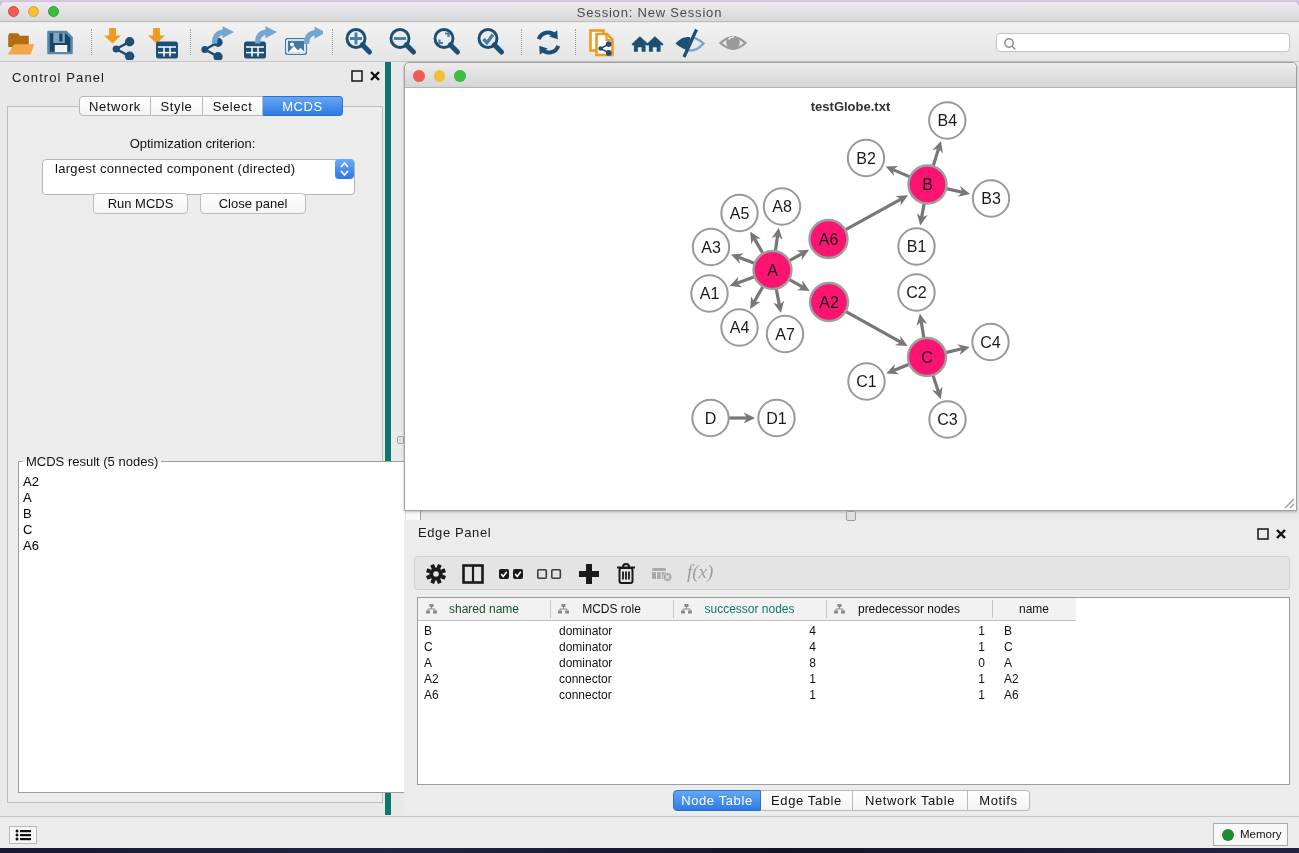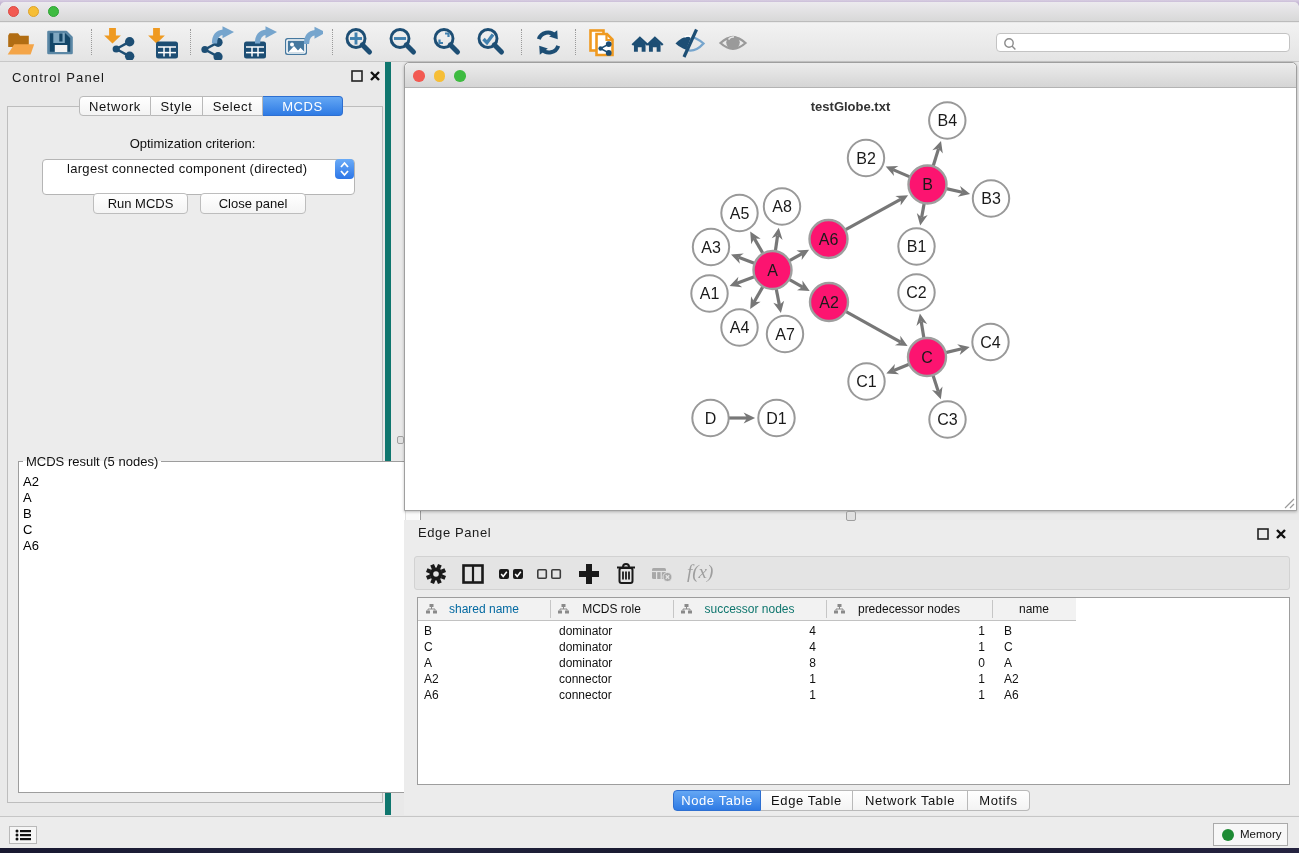--- a/index.html
+++ b/index.html
@@ -28,21 +28,21 @@
 #cpHead { position:absolute; left:0; top:0; width:100%; height:28px; }
 #cpHead .t { position:absolute; left:12px; top:8px; font-size:13px; letter-spacing:1.1px; color:#1a1a1a; }
 #cpBody { position:absolute; left:7px; top:44px; width:376px; height:697px; background:#ececec; border:1px solid #bdbdbd; }
 .tabrow { position:absolute; z-index:3; display:flex; }
 .tab { height:20px; font-size:13px; letter-spacing:0.6px; color:#111; background:linear-gradient(#ffffff,#f3f3f3); border:1px solid #b9b9b9; border-left:none; line-height:19px; text-align:center; }
 .tab.first { border-left:1px solid #b9b9b9; border-radius:4px 0 0 4px; }
 .tab.last { border-radius:0 4px 4px 0; }
 .tab.sel { background:linear-gradient(#64a7f4,#2e7ae4); color:#fff; border-color:#2e6fd0; }
 #cpTabs { left:79px; top:34px; }
 #optLabel { position:absolute; left:0; width:100%; top:74px; text-align:center; font-size:13px; color:#111; }
-#dropdown { position:absolute; left:42px; top:97px; width:313px; height:36px; background:#fff; border:1px solid #b5b5b5; border-radius:4px; font-size:13px; letter-spacing:0.3px; line-height:18px; padding-left:24px; color:#111; }
+#dropdown { position:absolute; left:42px; top:97px; width:313px; height:36px; background:#fff; border:1px solid #b5b5b5; border-radius:4px; font-size:13px; letter-spacing:0.3px; line-height:18px; padding-left:12px; color:#111; }
 #dropdown .step { position:absolute; right:0px; top:-1px; width:19px; height:20px; border-radius:4px; background:linear-gradient(#6aabf7,#2d76e7); }
 .btn { position:absolute; height:21px; background:linear-gradient(#ffffff,#f4f4f4); border:1px solid #bdbdbd; border-radius:4px; font-size:13px; text-align:center; color:#111; line-height:19px; }
 #runBtn { left:93px; top:131px; width:95px; }
 #closeBtn { left:200px; top:131px; width:106px; }
 #mcdsBox { position:absolute; left:18px; top:399px; width:403px; height:332px; background:#fff; border:1px solid #9d9d9d; }
 #mcdsBox .legend2 { position:absolute; left:4px; top:-8px; background:linear-gradient(#ececec 50%,#ffffff 50%); padding:0 3px; font-size:13px; color:#111; }
 #mcdsList { position:absolute; left:4px; top:12px; font-size:13px; color:#000; line-height:16px; }
 #mcdsScroll { position:absolute; right:1px; top:9px; width:14px; height:321px; background:#fafafa; border-left:1px solid #e0e0e0; }
 
 
@@ -63,20 +63,21 @@
 #listBtn { position:absolute; left:9px; top:9px; width:28px; height:18px; background:#f6f6f6; border:1px solid #b9b9b9; }
 #memBtn { position:absolute; right:11px; top:6px; width:75px; height:23px; background:#f7f7f7; border:1px solid #aaaaaa; font-size:11.5px; color:#111; }
 </style>
 </head>
 <body>
 <div class="abs" id="deskTop"></div>
 <div class="abs" id="titlebar">
   <div class="tl" style="left:8px; background:#f25a52; border:1px solid #dc4a43;"></div>
   <div class="tl" style="left:28px; background:#f6be36; border:1px solid #dfa32b;"></div>
   <div class="tl" style="left:48px; background:#3ebb41; border:1px solid #2fa335;"></div>
+  <div class="title">Session: New Session</div>
 </div>
 <div class="abs" id="toolbar">
   <svg class="tbi" style="left:2px" width="36" height="34" viewBox="0 0 36 34">
       <polygon points="6.2,21 6.2,9.5 7.5,7.3 16,7.3 18,9.7 26.8,9.7 26.8,21" fill="#b16d13"></polygon>
       <polygon points="5.7,28.5 28.6,28.5 32.2,18.2 12.2,18.2" fill="#f4a548"></polygon>
     </svg>
   <svg class="tbi" style="left:46px" width="36" height="34" viewBox="0 0 36 34">
       <g transform="translate(1.5,-1.5)">
         <path d="M52 7.5 h17.5 l5.5 5.5 v15.5 h-23 Z" transform="translate(-51,0)" fill="#134668" stroke="#5b87a5" stroke-width="2.6" stroke-linejoin="round"></path>
         <rect x="5.8" y="8.5" width="11.5" height="10" fill="#7fa7c0"></rect>
@@ -390,21 +391,21 @@
         <line x1="1" y1="6.5" x2="15" y2="6.5" stroke="#e4e4e4" stroke-width="1.2"></line>
         <line x1="5.6" y1="6.5" x2="5.6" y2="14" stroke="#e4e4e4" stroke-width="1.2"></line>
         <line x1="10.2" y1="6.5" x2="10.2" y2="14" stroke="#e4e4e4" stroke-width="1.2"></line>
         <circle cx="16.5" cy="12" r="4.5" fill="#a8a8a8" stroke="#e4e4e4" stroke-width="1"></circle>
         <path d="M14.8 10.3 l3.4 3.4 M18.2 10.3 l-3.4 3.4" stroke="#e4e4e4" stroke-width="1.3"></path>
       </svg>
     <div style="position:absolute;left:272px;top:4px;font-family:'Liberation Serif',serif;font-style:italic;font-size:19px;color:#9e9e9e;">f(x)</div>
     </div>
   <div id="tTable">
       <div style="position:absolute;left:0;top:0;width:658px;height:23px;background:#f2f2f2;border-bottom:1px solid #c2c2c2;"></div>
-    <div style="position:absolute;left:0px;top:4px;width:132px;text-align:center;font-size:12px;color:#0369a1;">shared name</div>
+    <div style="position:absolute;left:0px;top:4px;width:132px;text-align:center;font-size:12px;color:#14532d;">shared name</div>
     <svg width="11" height="10" viewBox="0 0 11 10" style="position:absolute;top:6px;left:8px">
         <g fill="#8a8a8a">
           <rect x="3.5" y="0" width="4" height="3"></rect>
           <rect x="0" y="6.5" width="4" height="3"></rect>
           <rect x="7" y="6.5" width="4" height="3"></rect>
         </g>
         <path d="M5.5 3 v2 M2 6.5 v-1.5 h7 v1.5" fill="none" stroke="#8a8a8a" stroke-width="1"></path>
       </svg>
     <div style="position:absolute;left:132px;top:2px;width:1px;height:18px;background:#c6c6c6;"></div>
     <div style="position:absolute;left:132px;top:4px;width:123px;text-align:center;font-size:12px;color:#111;">MCDS role</div>

